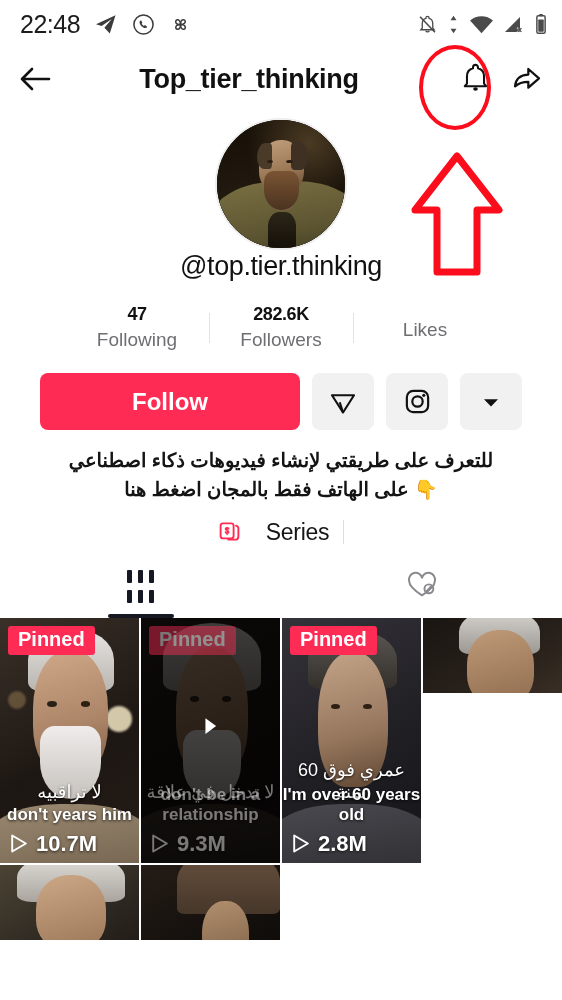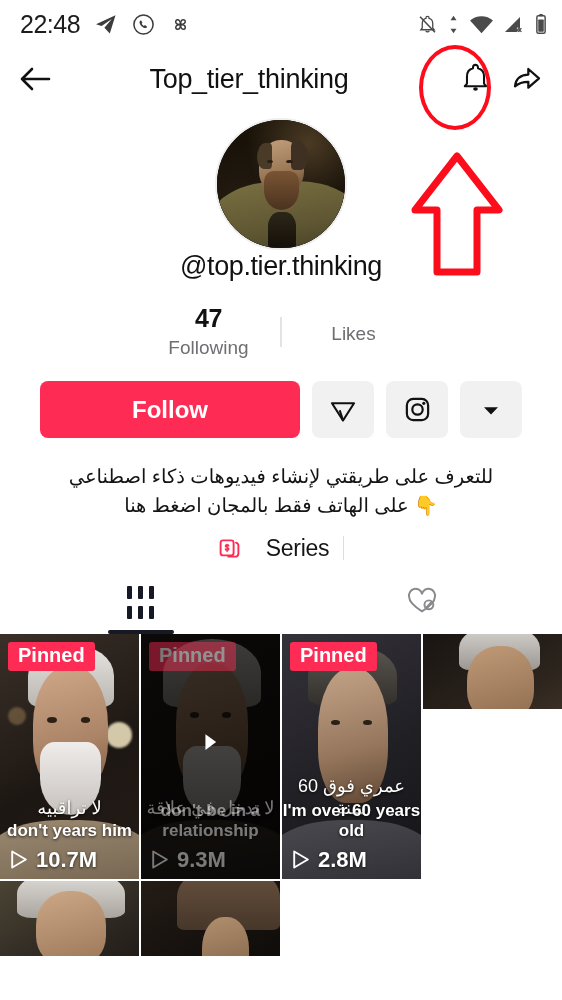--- a/index.html
+++ b/index.html
@@ -21,21 +21,21 @@
   .sb-right { display: flex; align-items: center; gap: 9px; }
   .sb-ic { display: block; }
 
   
   .header {
     height: 62px; display: flex; align-items: center;
     padding: 0 18px; position: relative;
   }
   .hdr-back { width: 46px; display: flex; align-items: center; }
   .hdr-title {
-    flex: 1; text-align: center; font-size: 27px; font-weight: normal;
+    flex: 1; text-align: center; font-size: 27px; font-weight: bold;
     color: #111; letter-spacing: -0.3px;
   }
   .hdr-actions { display: flex; align-items: center; gap: 18px; width: 110px; justify-content: flex-end; }
 
   
   .anno-ellipse {
     position: absolute; left: 419px; top: 45px;
     width: 72px; height: 85px;
     border: 4px solid #fc0d1b; border-radius: 50%;
     pointer-events: none;
@@ -78,49 +78,49 @@
   .av-eyel { left: 39%; } .av-eyer { left: 54%; }
 
   .handle {
     text-align: center; font-size: 27px; color: #111;
     margin-top: 1px; letter-spacing: -0.4px;
   }
 
   
   .stats { display: flex; justify-content: center; align-items: center; margin-top: 22px; }
   .stat { width: 143px; text-align: center; }
-  .stat-val { font-size: 25px; font-weight: bold; color: #111; letter-spacing: -0.4px; }
+  .stat-val { font-size: 18px; font-weight: bold; color: #111; letter-spacing: -0.4px; }
   .stat-lab { font-size: 19px; color: #6f6f73; margin-top: 4px; }
   .stat-div { width: 1px; height: 30px; background: #e3e3e4; }
 
   
   .actions { display: flex; align-items: center; gap: 12px; padding: 0 40px; margin-top: 22px; }
   .btn-follow {
     flex: 1; height: 57px; background: #fe2c55; border-radius: 8px;
     color: #fff; font-size: 24px; font-weight: bold;
     display: flex; align-items: center; justify-content: center;
   }
   .btn-sq {
     width: 62px; height: 57px; background: #f1f1f2; border-radius: 8px;
     display: flex; align-items: center; justify-content: center;
   }
 
   
   .bio {
-    text-align: center; margin-top: 24px; padding: 0 38px;
-    direction: rtl; font-size: 19.5px; color: #141414; line-height: 1.5;
+    text-align: center; margin-top: 16px; padding: 0 38px;
+    direction: rtl; font-size: 19.5px; color: #141414; line-height: 1.5; font-weight: bold;
   }
   .bio-emoji { font-size: 19px; }
 
   
   .series-row {
     display: flex; align-items: center; justify-content: center;
     gap: 14px; margin-top: 14px;
   }
-  .series-item { display: flex; align-items: center; gap: 24px; }
+  .series-item { display: flex; align-items: flex-start; gap: 24px; }
   .series-txt { font-size: 23px; color: #161616; letter-spacing: -0.3px; }
   .series-div { width: 1px; height: 24px; background: #dcdcdd; }
 
   
   .tabs { display: flex; margin-top: 18px; height: 54px; }
   .tab { flex: 1; display: flex; align-items: flex-start; justify-content: center;
          position: relative; padding-top: 6px; }
   .tab-underline {
     position: absolute; bottom: 0; left: 50%; transform: translateX(-50%);
     width: 66px; height: 4px; background: #161823; border-radius: 2px;
@@ -264,20 +264,24 @@
   </div>
 
   <div class="handle">@top.tier.thinking</div>
 
   <div class="stats">
     <div class="stat">
       <div class="stat-val">47</div>
       <div class="stat-lab">Following</div>
     </div>
     <div class="stat-div"></div>
+    <div class="stat">
+      <div class="stat-val">282.6K</div>
+      <div class="stat-lab">Followers</div>
+    </div>
     <div class="stat-div"></div>
     <div class="stat">
       <div class="stat-lab">Likes</div>
     </div>
   </div>
 
   <div class="actions">
     <div class="btn-follow">Follow</div>
     <div class="btn-sq">
       <svg width="30" height="30" viewBox="0 0 24 24">

